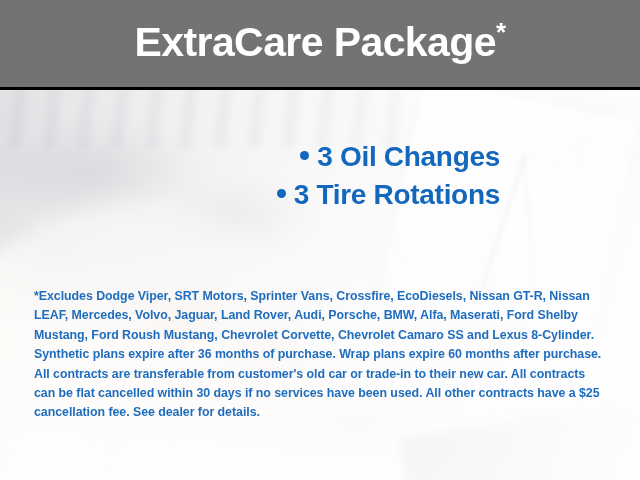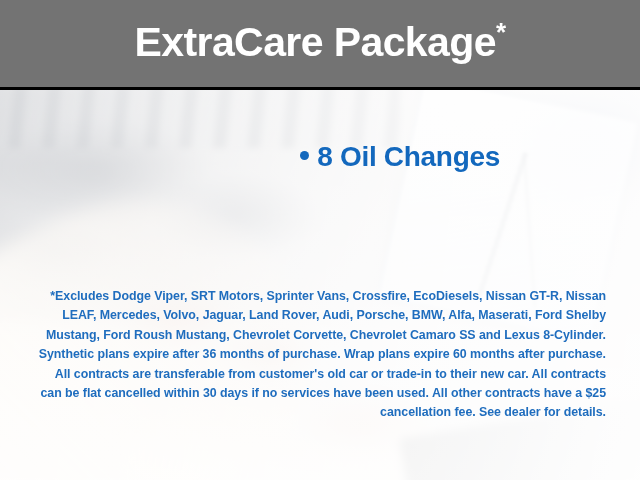--- a/index.html
+++ b/index.html
@@ -191,21 +191,21 @@
     margin-right: 8px;
     position: relative;
     top: -3px;
   }
 
   
   .disclaimer {
     position: absolute;
     left: 34px; top: 287px;
     width: 572px;
-    text-align: right;
+    text-align: left;
     color: #1f6dbe;
     font-size: 12.4px;
     font-weight: bold;
     line-height: 19.4px;
     letter-spacing: -0.05px;
     margin: 0;
   }
 </style>
 </head>
 <body>
@@ -224,18 +224,19 @@
     <div class="bg-hands"></div>
     <div class="bg-device-dark"></div>
     <div class="bg-wash"></div>
   </div>
 
   <div class="banner">
     <h1 class="banner-title"><span>ExtraCare Package</span><span class="asterisk">*</span></h1>
   </div>
 
   <ul class="benefits">
-    <li class="benefit-item"><span class="benefit-bullet"></span><span>8 Oil Changes</span></li>
+    <li class="benefit-item"><span class="benefit-bullet"></span><span>3 Oil Changes</span></li>
+    <li class="benefit-item"><span class="benefit-bullet"></span><span>3 Tire Rotations</span></li>
   </ul>
 
   <p class="disclaimer">*Excludes Dodge Viper, SRT Motors, Sprinter Vans, Crossfire, EcoDiesels, Nissan GT-R, Nissan LEAF, Mercedes, Volvo, Jaguar, Land Rover, Audi, Porsche, BMW, Alfa, Maserati, Ford Shelby Mustang, Ford Roush Mustang, Chevrolet Corvette, Chevrolet Camaro SS and Lexus 8-Cylinder. Synthetic plans expire after 36 months of purchase. Wrap plans expire 60 months after purchase. All contracts are transferable from customer's old car or trade-in to their new car. All contracts can be flat cancelled within 30 days if no services have been used. All other contracts have a $25 cancellation fee. See dealer for details.</p>
 
 </div>
 
 </body></html>

